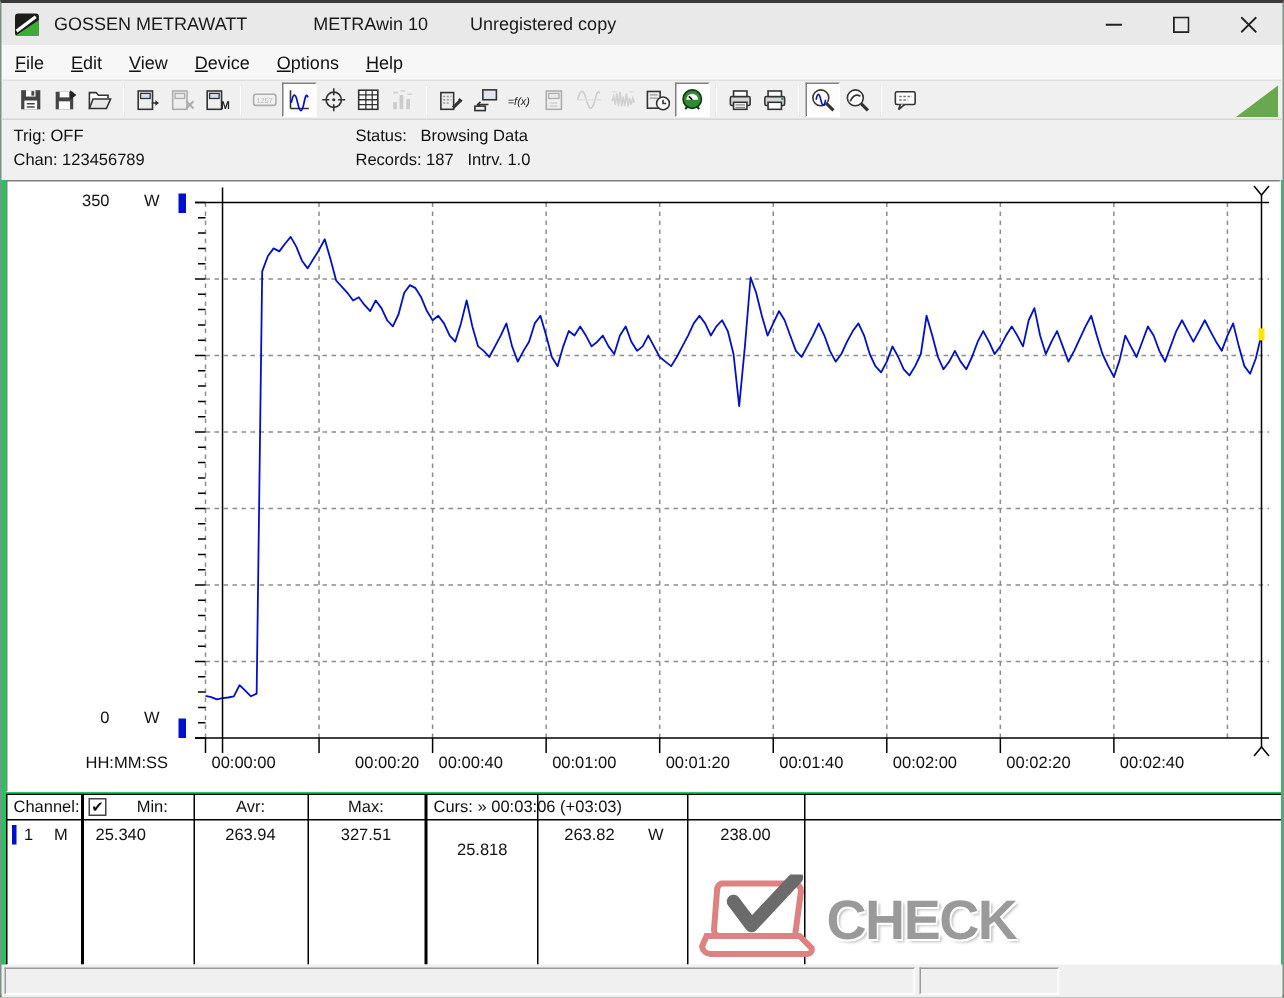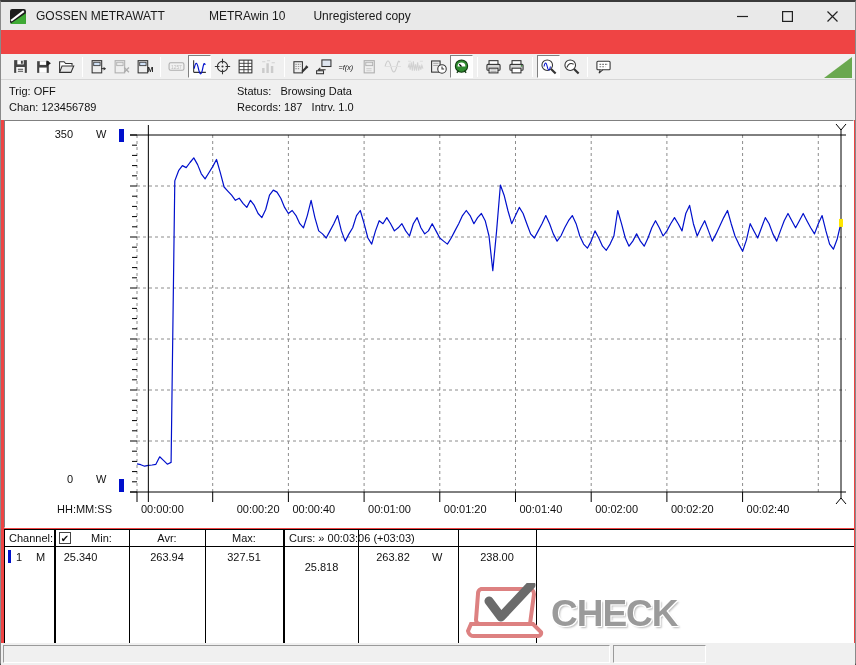--- a/index.html
+++ b/index.html
@@ -1,18 +1,18 @@
 <!DOCTYPE html>
 <html><head>
 <meta charset="utf-8">
 <style>
   * { margin:0; padding:0; box-sizing:border-box; }
   html,body { width:856px; height:665px; overflow:hidden; }
   body { font-family:"Liberation Sans", sans-serif; font-size:11px; color:#111; background:#f0f0f0; position:relative; }
-  .window { position:absolute; inset:0; border-top:2px solid #3a3a3a; border-bottom:2px solid #3a3a3a; border-left:1px solid #8a8a8a; border-right:1px solid #8a8a8a; background:#ef4444; }
+  .window { position:absolute; inset:0; border-top:2px solid #3a3a3a; border-bottom:2px solid #3a3a3a; border-left:1px solid #8a8a8a; border-right:1px solid #8a8a8a; background:#22c55e; }
 
   
   .titlebar { position:absolute; left:0; top:0; width:100%; height:28px; background:#e9e9e9; display:flex; align-items:center; }
   .app-icon { width:17px; height:17px; margin-left:9px; }
   .title-seg { font-size:12px; color:#1a1a1a; white-space:pre; }
   .t-brand { margin-left:9px; }
   .t-app { margin-left:44px; }
   .t-lic { margin-left:28px; }
   .win-controls { margin-left:auto; display:flex; height:100%; }
   .win-btn { width:45px; height:100%; display:flex; align-items:center; justify-content:center; }
@@ -89,20 +89,28 @@
           </svg>
       </div>
       <div class="win-btn">
         <svg width="11" height="11" viewBox="0 0 11 11">
             <path d="M0.5 0.5l10 10M10.5 0.5l-10 10" stroke="#222" stroke-width="1.2"></path>
           </svg>
       </div>
     </div>
   </div>
 
+  <div class="menubar" id="menubar">
+      <div class="menu-item">File</div>
+      <div class="menu-item">Edit</div>
+      <div class="menu-item">View</div>
+      <div class="menu-item">Device</div>
+      <div class="menu-item">Options</div>
+      <div class="menu-item">Help</div>
+    </div>
 
   <div class="toolbar" id="toolbar">
     <div class="corner-triangle"></div>
   <div class="tb-btn">
         <svg viewBox="0 0 16 16" width="17" height="17">
           <rect x="2" y="2" width="12" height="12" fill="#444"></rect>
           <rect x="5" y="2" width="6" height="4" fill="#fff"></rect>
           <rect x="8.4" y="2.6" width="1.8" height="2.8" fill="#444"></rect>
           <rect x="4" y="8.5" width="8" height="5.5" fill="#fff"></rect>
           <path d="M5.5 10.5h5M5.5 12.5h5" stroke="#444" stroke-width="1"></path>

